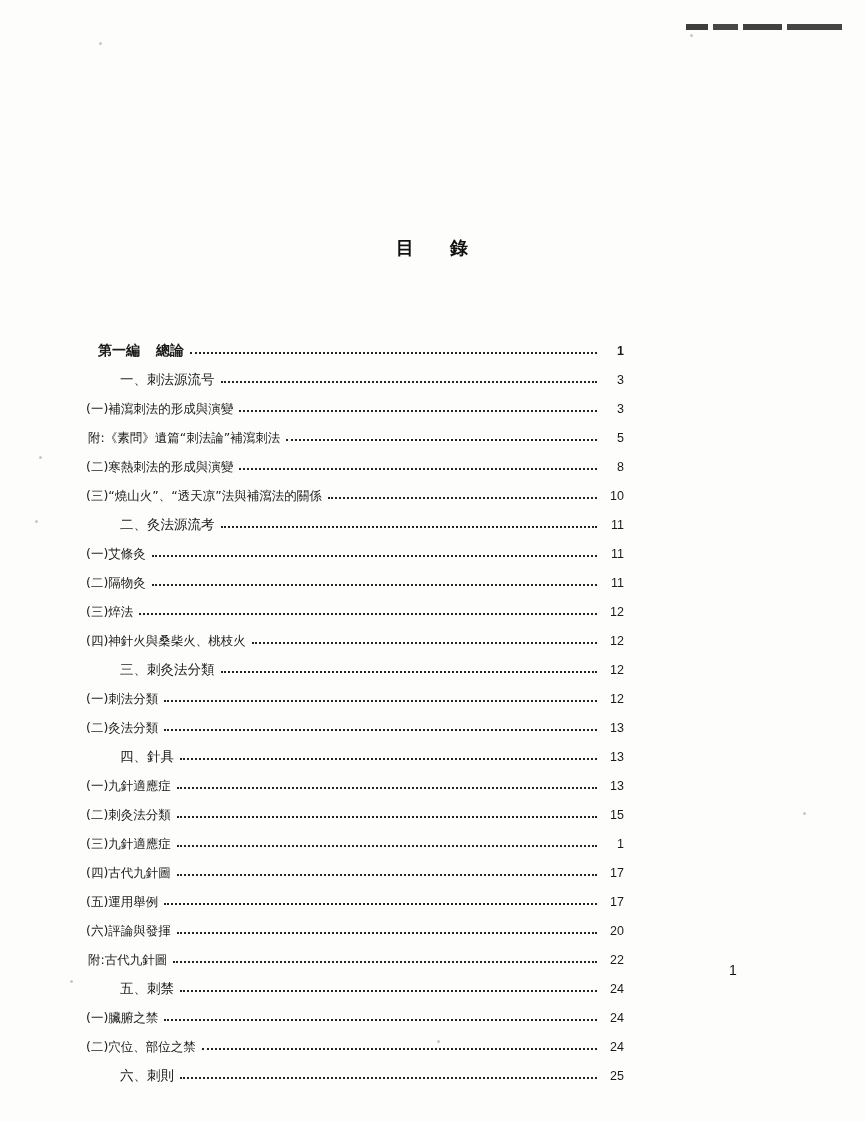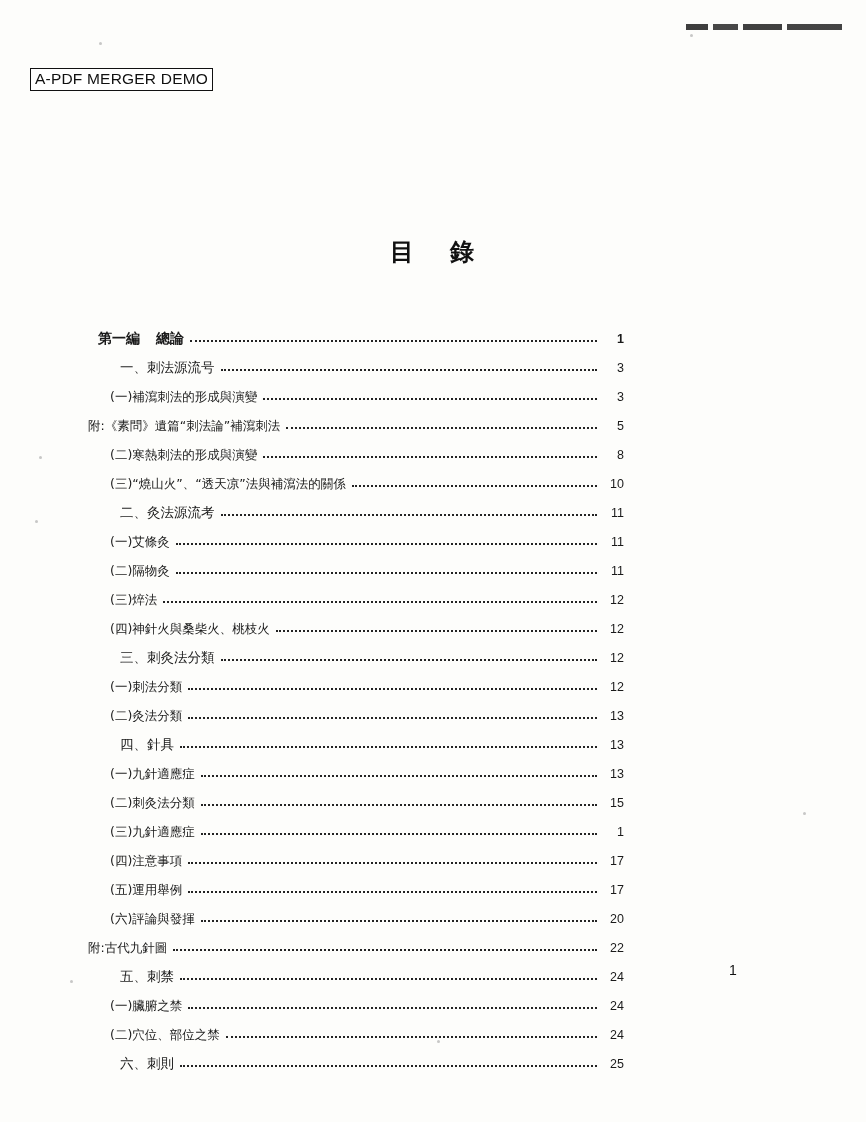--- a/index.html
+++ b/index.html
@@ -61,30 +61,30 @@
 
   
   .doc-title {
     position: absolute;
     top: 236px;
     left: 0;
     width: 866px;
     text-align: center;
     font-family: "DejaVu Sans", sans-serif;
     font-weight: bold;
-    font-size: 24px;
+    font-size: 18px;
     letter-spacing: 2px;
     color: #111;
   }
   .doc-title .sp { display: inline-block; width: 34px; }
 
   
   .toc {
     position: absolute;
-    top: 316px;
+    top: 328px;
     left: 0;
     width: 866px;
   }
   .row {
     display: flex;
     align-items: flex-end;
     font-size: 13px;
     line-height: 1;
     margin-bottom: 0;
     height: 29px;
@@ -106,21 +106,21 @@
     font-family: "Liberation Sans", sans-serif;
     font-size: 12.5px;
     text-align: right;
     width: 22px;
   }
 
   
   .lv0 { padding-left: 98px; padding-right: 242px; font-weight: bold; font-size: 14px; }
   .lv0 .lbl .gap { display:inline-block; width: 16px; }
   .lv1 { padding-left: 120px; padding-right: 242px; font-size: 13.5px; }
-  .lv2 { padding-left: 110px; padding-right: 242px; font-size: 12.5px; }
+  .lv2 { padding-left: 86px; padding-right: 242px; font-size: 12.5px; }
   .lv2b { padding-left: 88px; padding-right: 242px; font-size: 12.5px; }
 
   .pgnum-bottom {
     position: absolute;
     top: 962px;
     left: 0;
     width: 866px;
     text-align: center;
     padding-left: 300px;
     font-family: "Liberation Sans", sans-serif;
@@ -136,23 +136,20 @@
   <div class="scan-bar"></div>
 
   <div class="speck" style="top:42px;left:99px;width:3px;height:3px;"></div>
   <div class="speck" style="top:34px;left:690px;width:3px;height:3px;"></div>
   <div class="speck" style="top:456px;left:39px;width:3px;height:3px;"></div>
   <div class="speck" style="top:520px;left:35px;width:3px;height:3px;"></div>
   <div class="speck" style="top:812px;left:803px;width:3px;height:3px;"></div>
   <div class="speck" style="top:980px;left:70px;width:3px;height:3px;"></div>
   <div class="speck" style="top:1040px;left:437px;width:3px;height:3px;"></div>
 
-  <div class="demo-box">
-    <span>A-PDF MERGER DEMO</span>
-  </div>
 
   <div class="doc-title">
     <span>目</span><span class="sp"></span><span>錄</span>
   </div>
 
   <div class="toc">
 
     <div class="row lv0">
       <span class="lbl"><span>第一編</span><span class="gap"></span><span>總論</span></span>
       <span class="dots"></span>
@@ -255,21 +252,21 @@
       <span class="pg">15</span>
     </div>
 
     <div class="row lv2">
       <span class="lbl">(三)九針適應症</span>
       <span class="dots"></span>
       <span class="pg">1</span>
     </div>
 
     <div class="row lv2">
-      <span class="lbl">(四)注意事項</span>
+      <span class="lbl">(四)古代九針圖</span>
       <span class="dots"></span>
       <span class="pg">17</span>
     </div>
 
     <div class="row lv2">
       <span class="lbl">(五)運用舉例</span>
       <span class="dots"></span>
       <span class="pg">17</span>
     </div>
 

